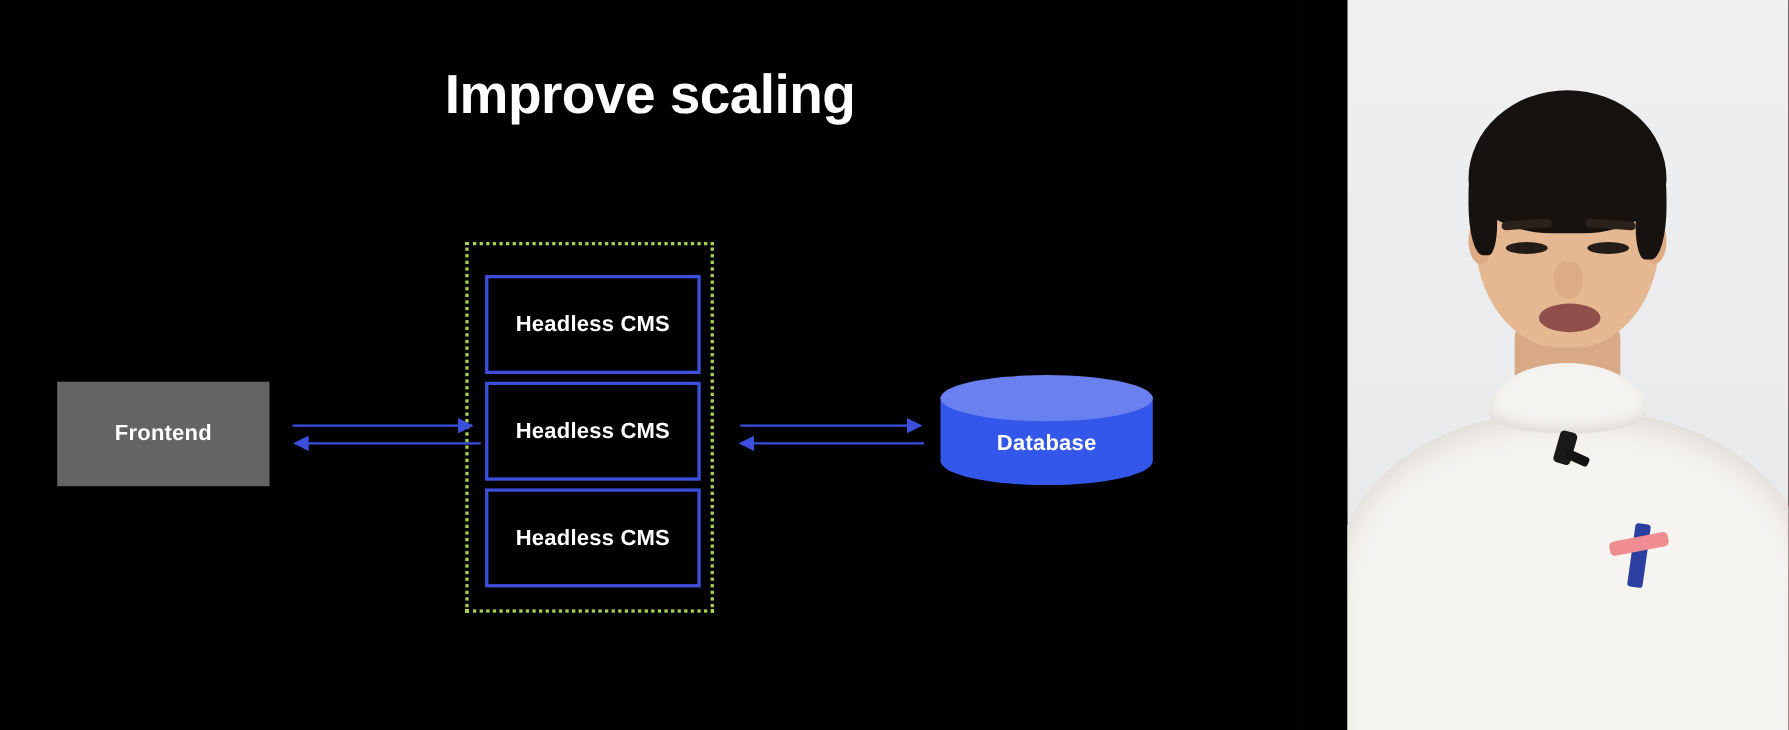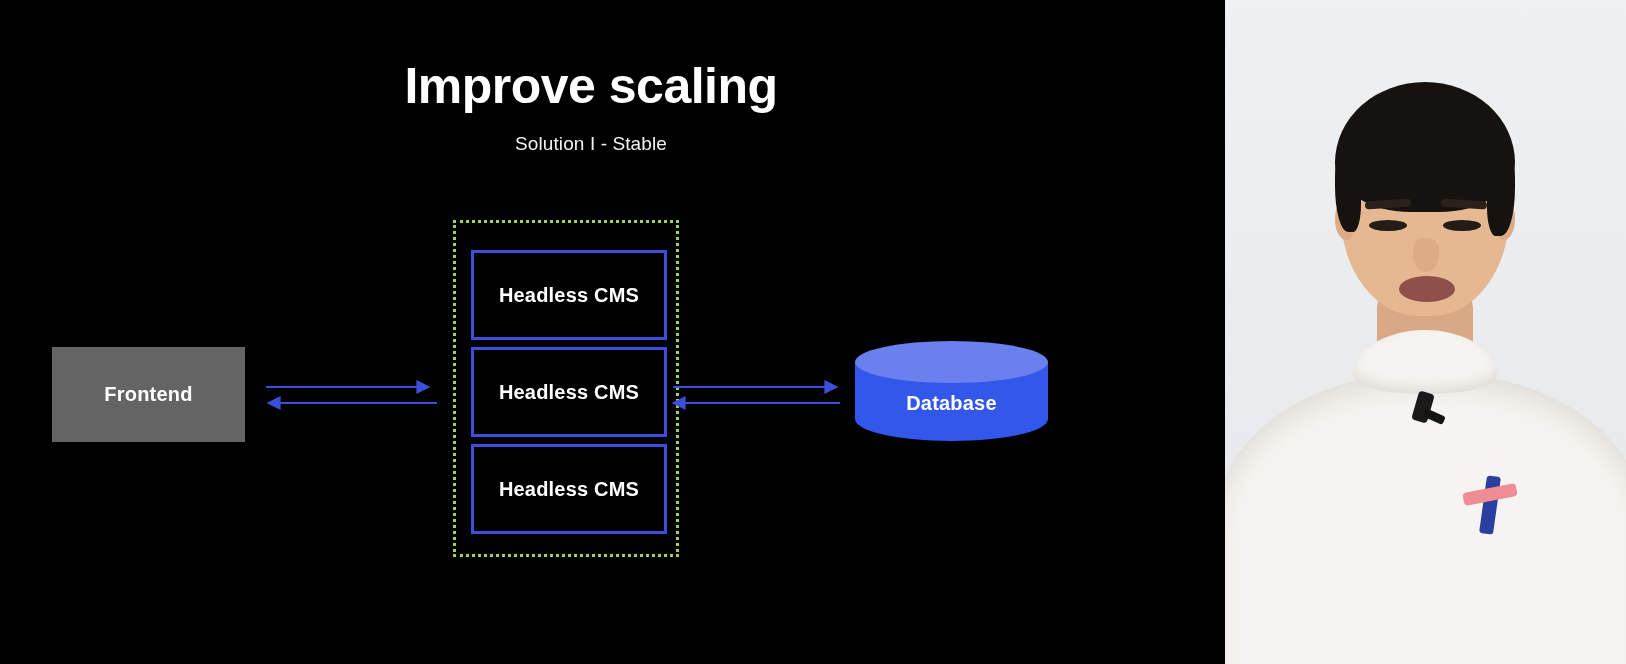--- a/index.html
+++ b/index.html
@@ -70,21 +70,21 @@
   .frontend-label {
     color: #ffffff;
     font-size: 20px;
     font-weight: bold;
     letter-spacing: 0.2px;
   }
 
   
   .cms-cluster {
     position: absolute;
-    left: 453px;
+    left: 423px;
     top: 220px;
     width: 226px;
     height: 337px;
     border: 3px dotted #a4d24e;
     box-sizing: border-box;
   }
   .cms-box {
     position: absolute;
     left: 15px;
     width: 196px;
@@ -319,21 +319,20 @@
 </style>
 </head>
 <body>
 
 <div class="screen">
 
   <div class="slide">
 
     <div class="slide-title">Improve scaling</div>
 
-    <div class="slide-subtitle">Solution I - Stable</div>
 
     <div class="frontend-box">
       <span class="frontend-label">Frontend</span>
     </div>
 
     <div class="cms-cluster">
       <div class="cms-box i0">
         <span class="cms-label">Headless CMS</span>
       </div>
       <div class="cms-box i1">

